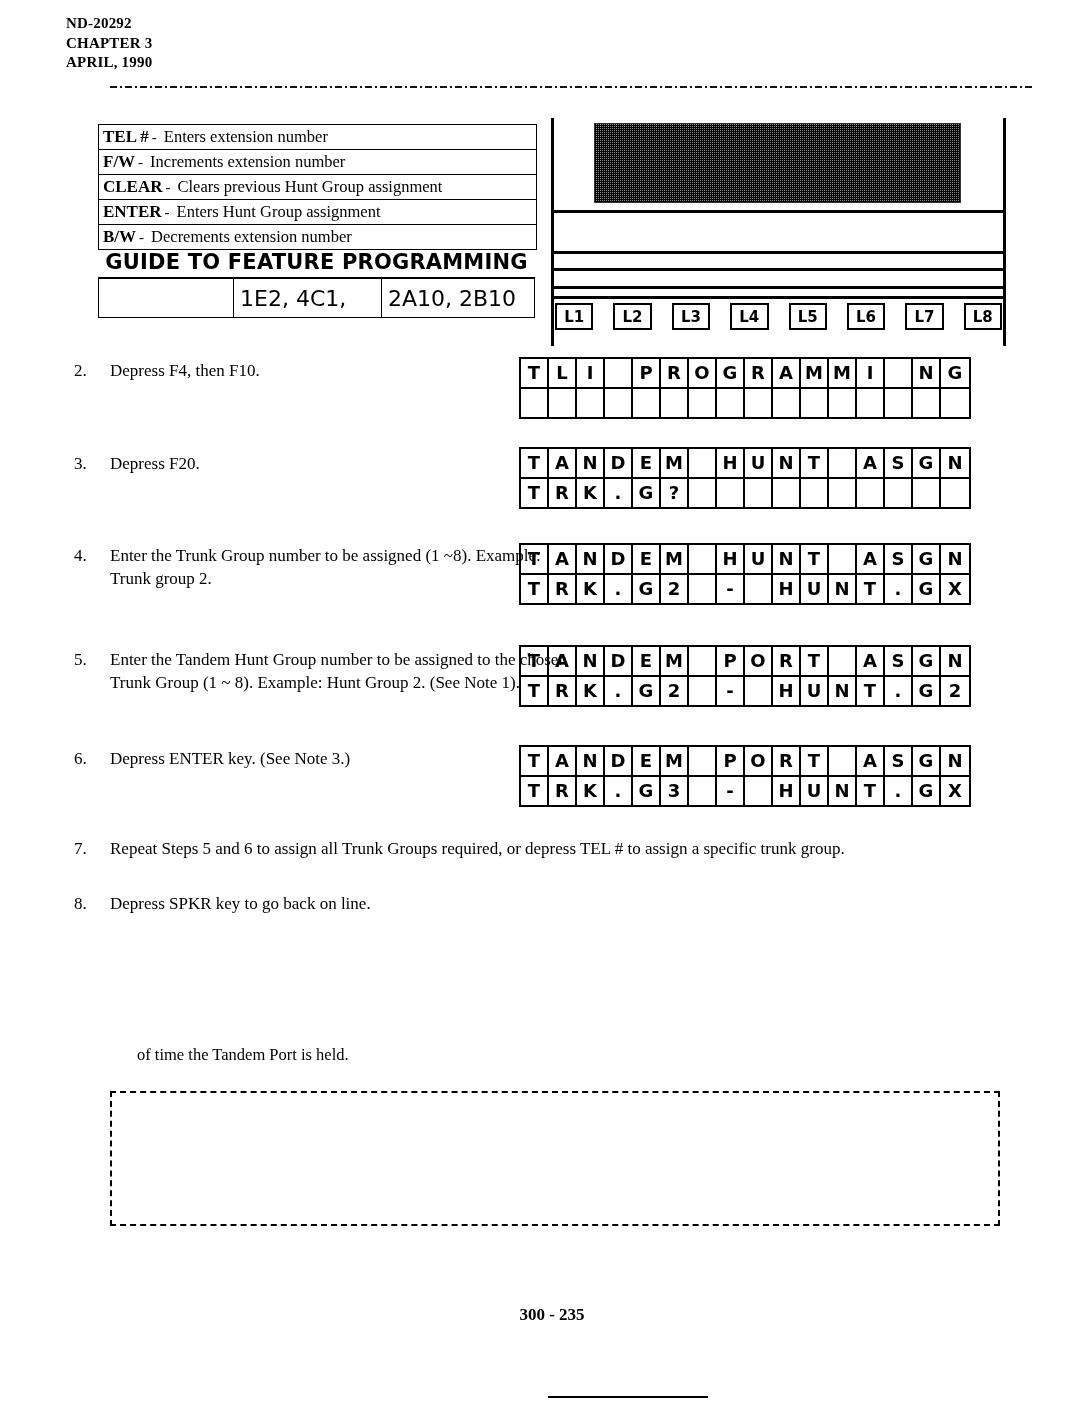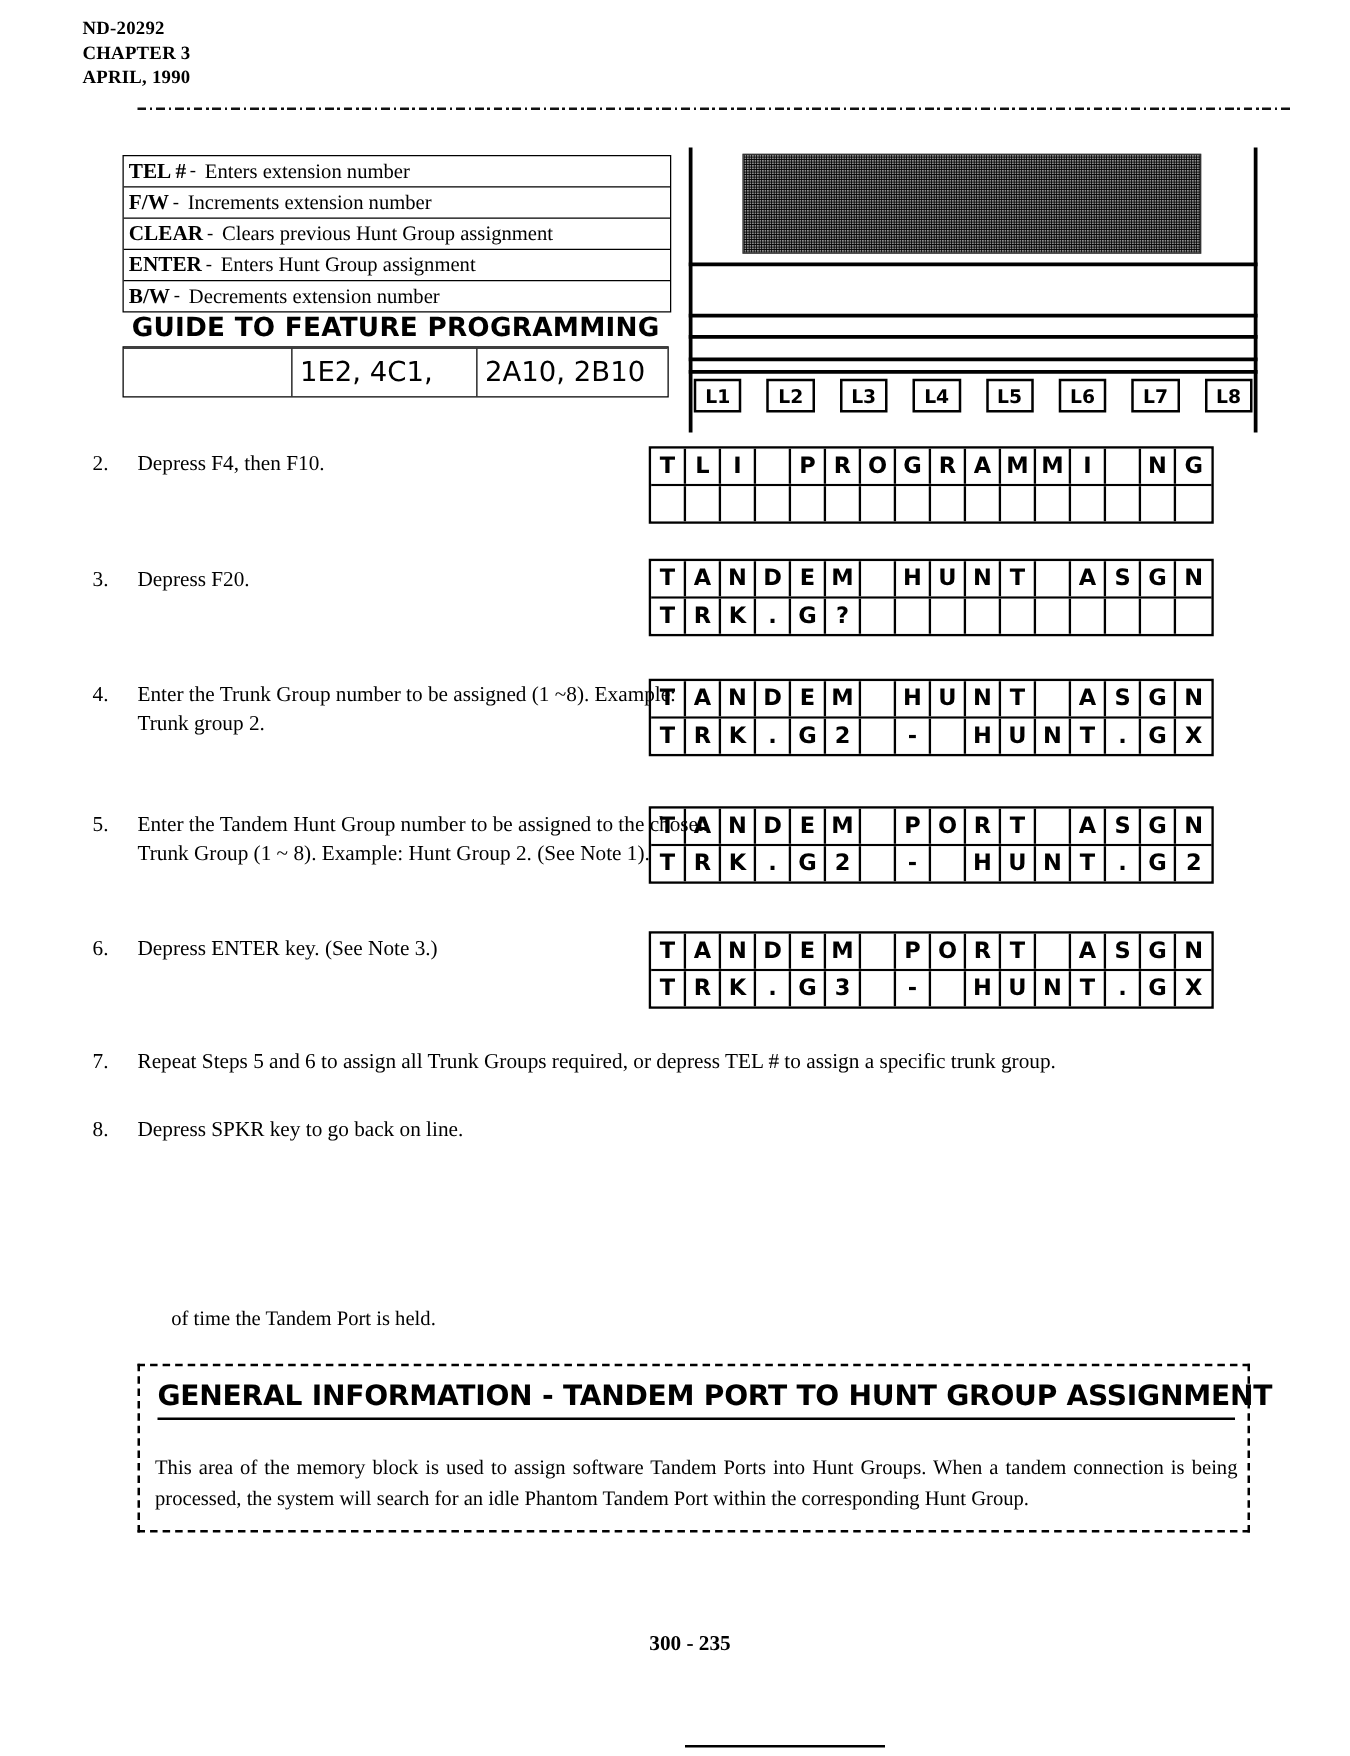--- a/index.html
+++ b/index.html
@@ -592,20 +592,18 @@
   <span class="txt">Repeat Steps 5 and 6 to assign all Trunk Groups required, or depress TEL # to assign a specific trunk group.</span>
 </div>
 <div class="step wide" style="left:74px; top:893px;">
   <span class="num">8.</span>
   <span class="txt">Depress SPKR key to go back on line.</span>
 </div>
 
 <div class="of-time">of time the Tandem Port is held.</div>
 
 <div class="gi-box">
-  <div class="gi-title">GENERAL  INFORMATION - TANDEM PORT  TO HUNT  GROUP  ASSIGNMENT</div>
-  <div class="gi-body">This area of the memory block is used to assign software Tandem Ports into Hunt Groups.  When a tandem connection is being processed, the system will search for an idle Phantom Tandem Port within the corresponding Hunt Group.</div>
 </div>
 
 <div class="footer">300 - 235</div>
 
 <div class="bottom-cut">KEY FUNCTION (OFF LINE)</div>
 <div class="bottom-rule"></div>
 
 </body></html>

